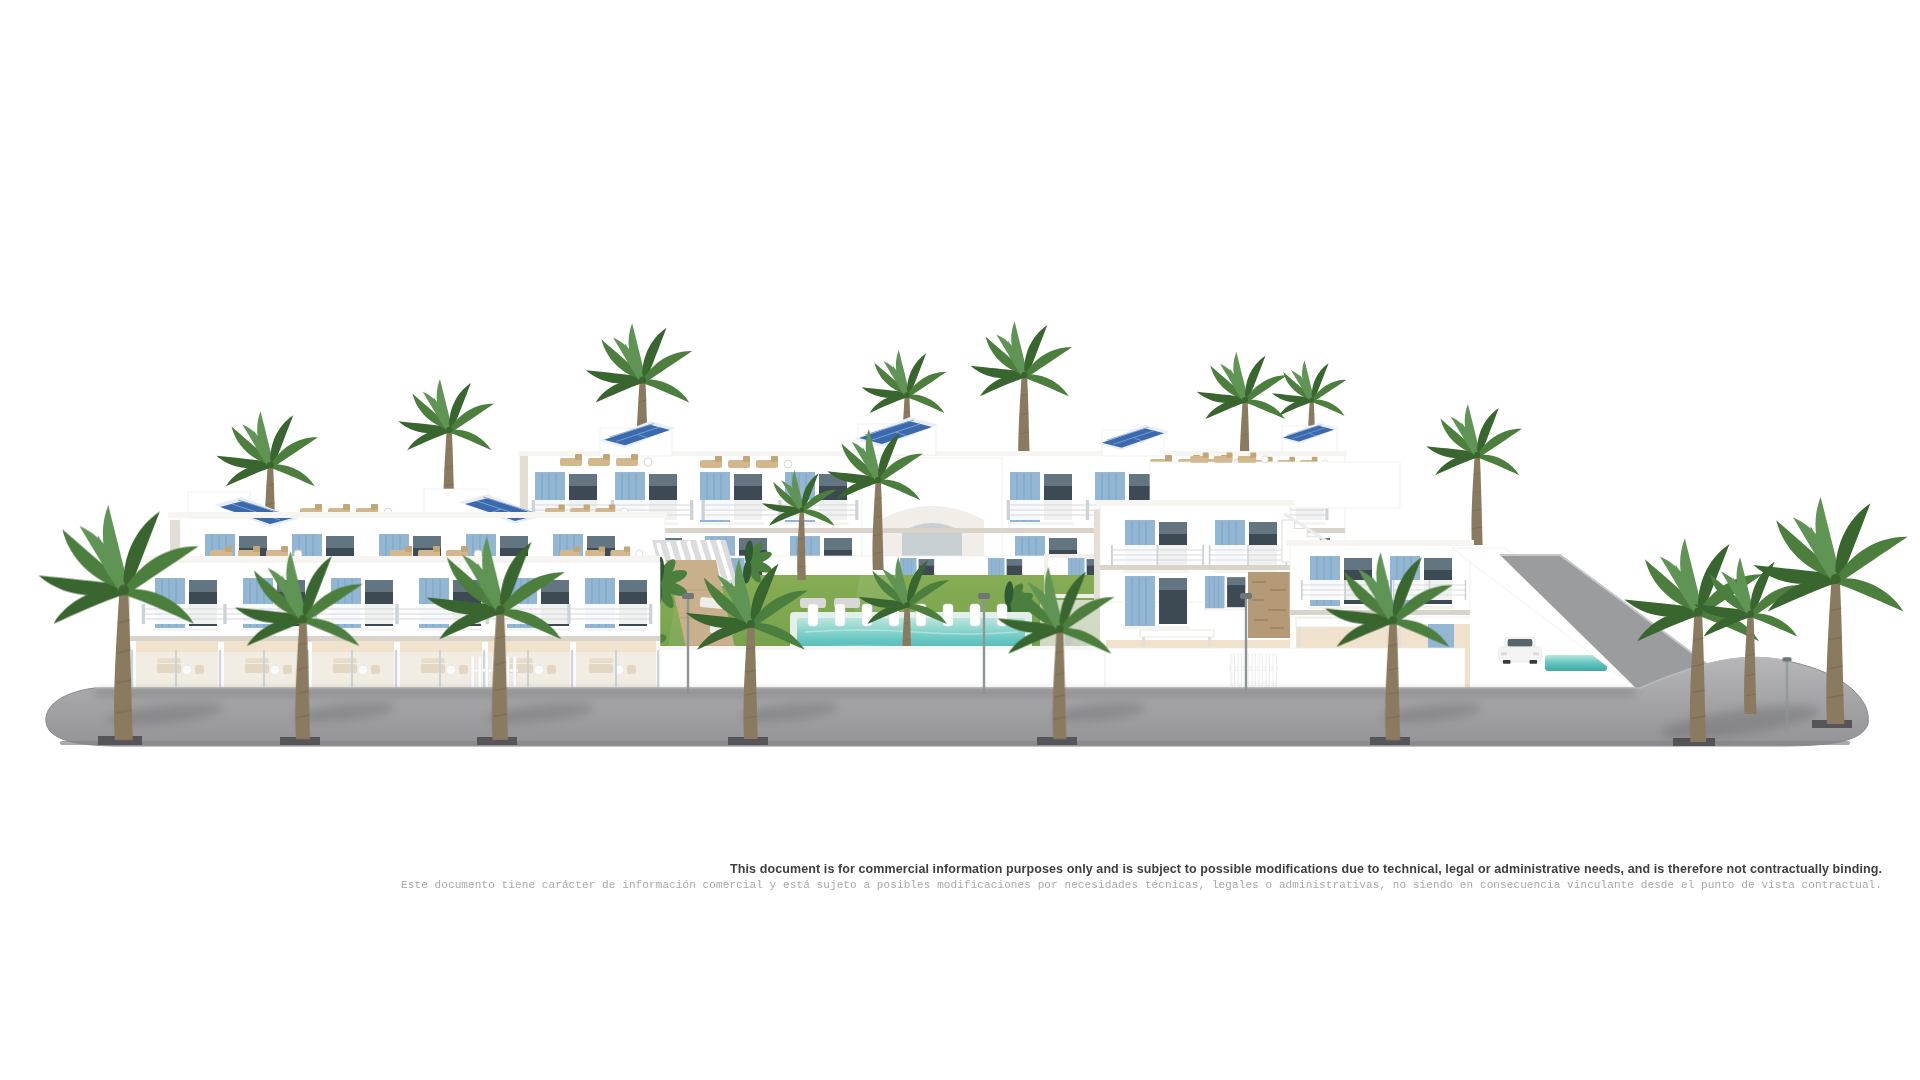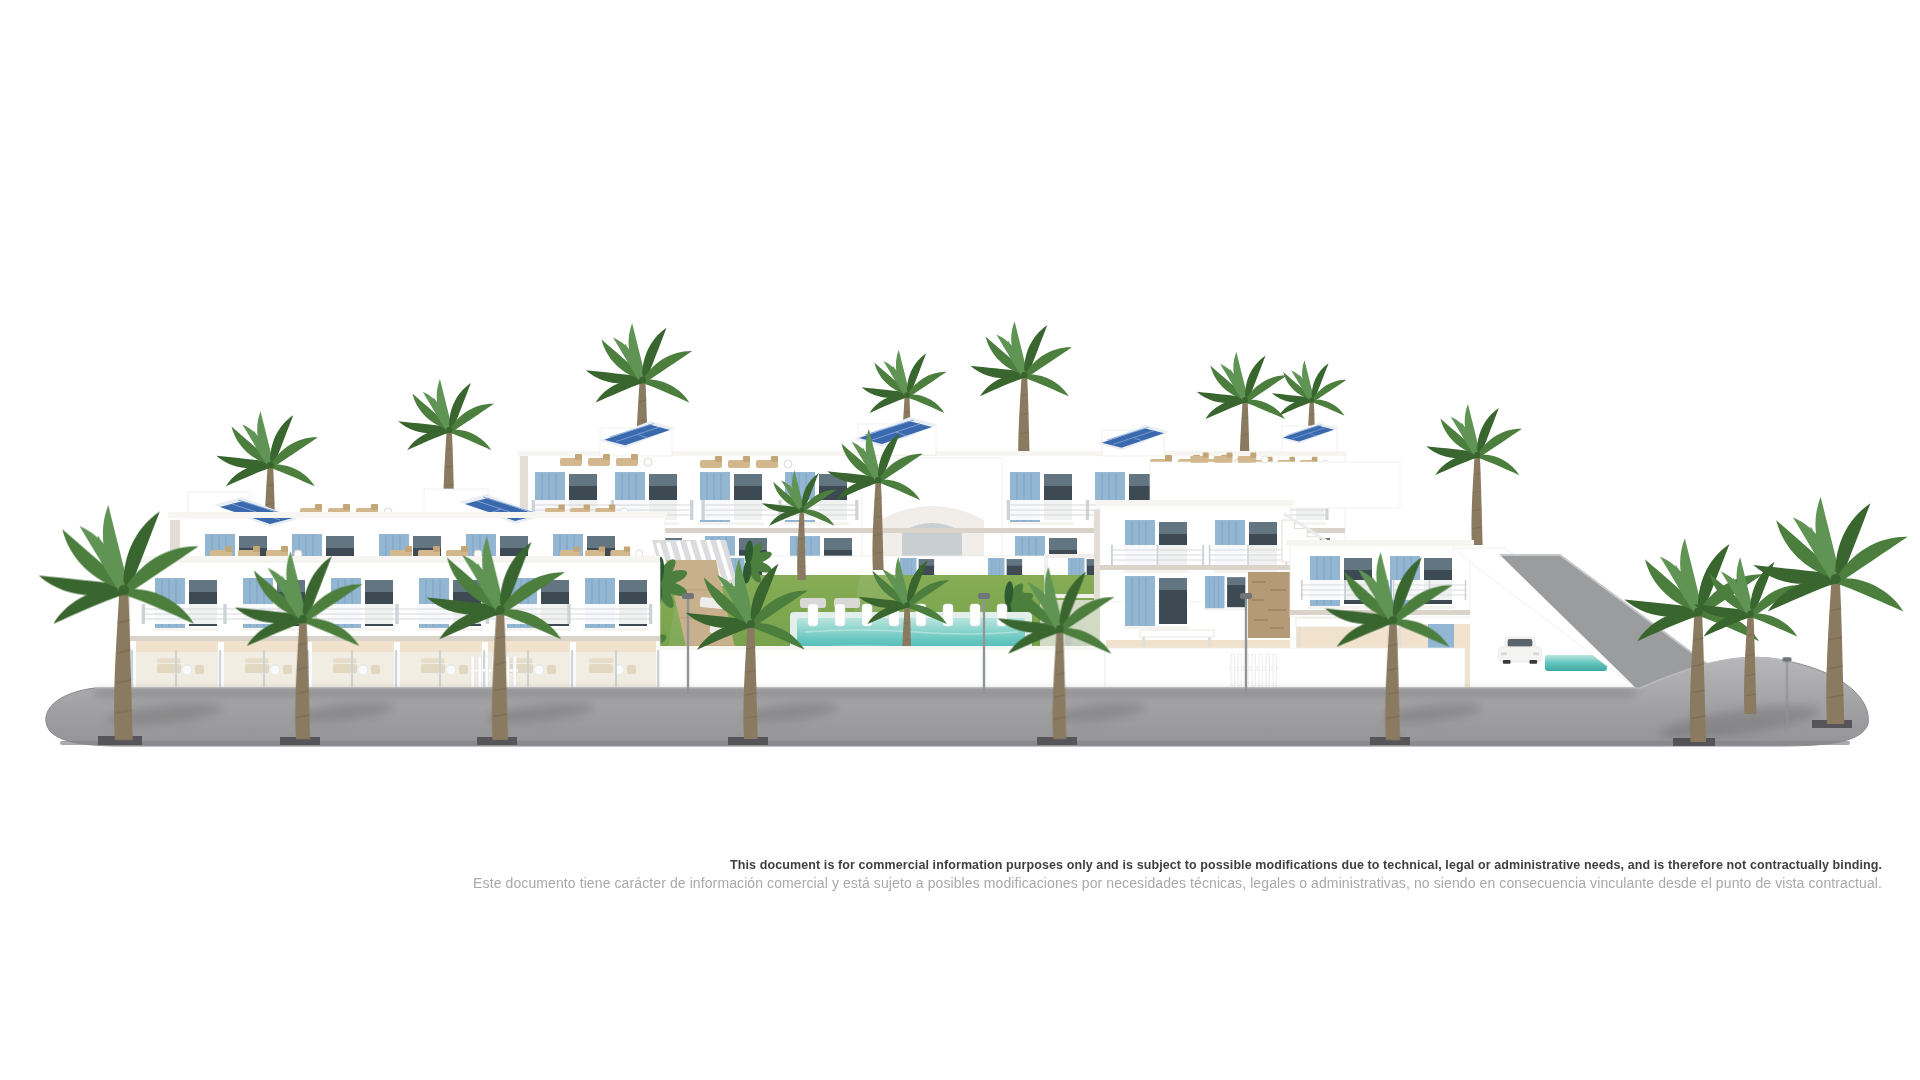--- a/index.html
+++ b/index.html
@@ -20,21 +20,21 @@
   .stone{fill:var(--stone);} .red{fill:var(--red);}
   .lampc{fill:var(--lamp);}
   .poolEdge{fill:var(--poolEdge);}
   .pit{fill:var(--pit);}
   .shadow{fill:#000;opacity:.13;}
   .railw{fill:#ffffff;opacity:.92;}
   .thin{stroke:#d8d8da;stroke-width:1;}
   .post{stroke:#cbd3d7;stroke-width:2;}
   #disclaimer{position:absolute;right:38px;bottom:14px;text-align:right;line-height:1.35;}
   #disclaimer .en{font-size:12.5px;font-weight:600;color:var(--textDark);letter-spacing:.1px;}
-  #disclaimer .es{font-size:14px;font-weight:400;color:var(--textLight);letter-spacing:.1px;}
+  #disclaimer .es{font-size:11px;font-weight:400;color:var(--textLight);letter-spacing:.1px;font-family:Liberation Mono, monospace;}
 </style>
 </head>
 <body>
 
 <div id="stage">
 
 <svg width="1920" height="1080" viewBox="0 0 1920 1080" role="img" aria-label="3D architectural rendering of a white Mediterranean residential complex: terraced apartment blocks and villas with light-blue shutters, rooftop terraces with sun loungers and solar panels, a central communal garden with lawn and turquoise swimming pool, tropical plants, and palm trees along a curved grey sidewalk on a white background.">
 
   <defs>
     <linearGradient id="roadGrad" x1="0" y1="0" x2="0" y2="1">

